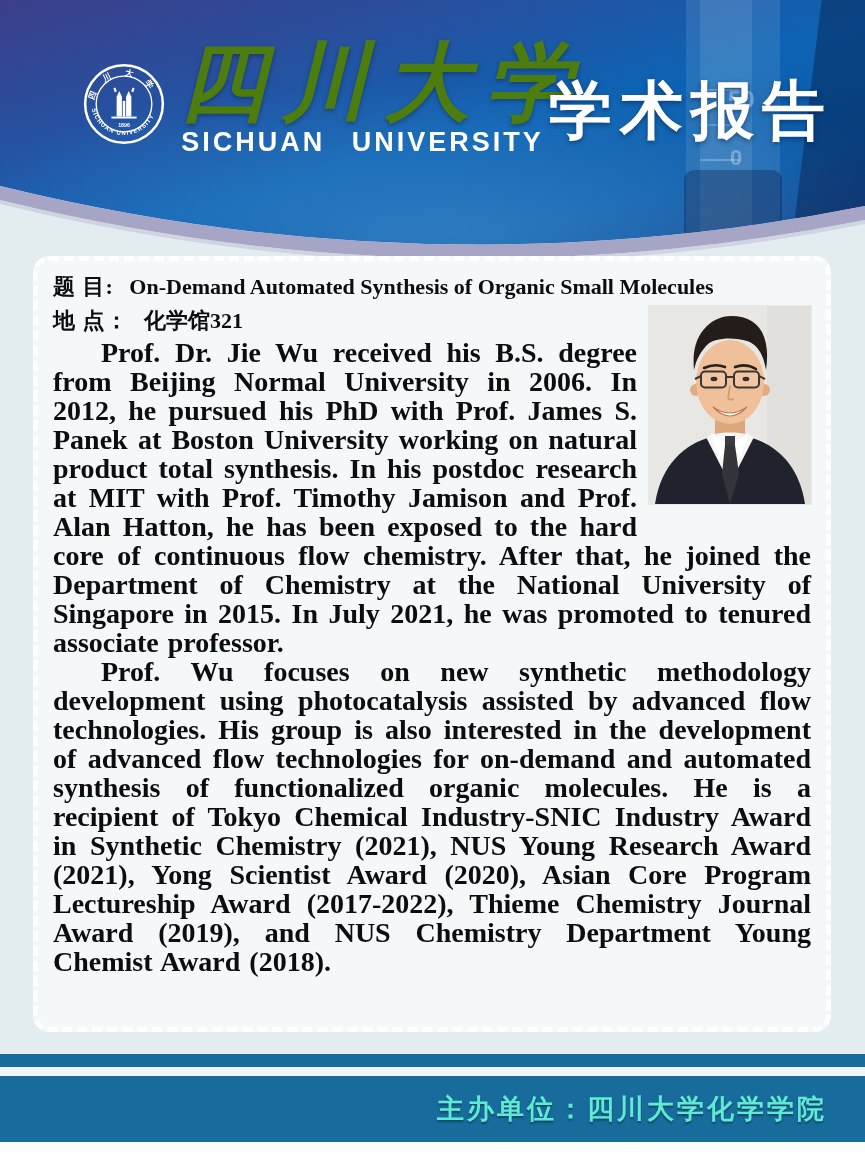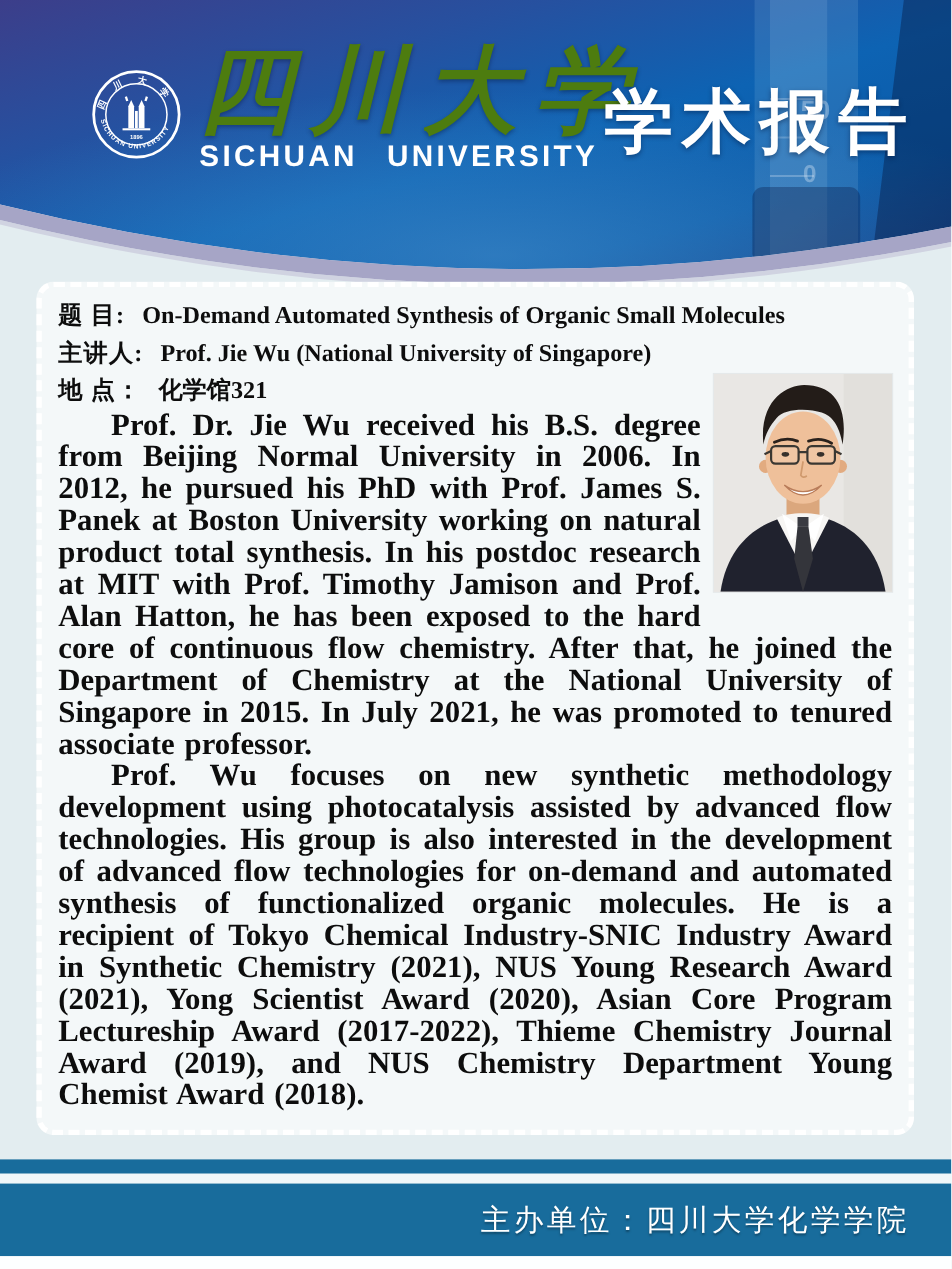--- a/index.html
+++ b/index.html
@@ -54,23 +54,23 @@
   .bio-p{
     margin:0;font-size:28px;line-height:29px;font-weight:bold;color:#0d0d0d;
     text-align:justify;text-indent:48px;word-spacing:2px;
   }
   .bio-p + .bio-p{}
   
   .stripe-thin{position:absolute;left:0;top:1054px;width:865px;height:13px;background:#186c9c;}
   .stripe-light{position:absolute;left:0;top:1067px;width:865px;height:9px;background:#eff7f9;}
   .footer-band{
     position:absolute;left:0;top:1076px;width:865px;height:66px;background:#186c9c;
-    color:#ffffff;text-align:right;line-height:66px;
+    color:#5eead4;text-align:right;line-height:66px;
     font-family:"Liberation Sans","DejaVu Sans",sans-serif;
-    font-size:27px;font-weight:normal;letter-spacing:3px;padding-right:38px;box-sizing:border-box;
+    font-size:27px;font-weight:bold;letter-spacing:3px;padding-right:38px;box-sizing:border-box;
     text-shadow:0 2px 2px rgba(0,0,0,.35);
   }
   .stripe-bottom{position:absolute;left:0;top:1142px;width:865px;height:12px;background:#fdffff;}
 </style>
 </head>
 <body>
 
 <div class="poster">
 
   <div class="header">
@@ -140,24 +140,20 @@
     <div class="uni-en">SICHUAN  UNIVERSITY</div>
     <div class="banner-title">学术报告</div>
   </div>
 
   <div class="card">
 
     <div class="info-row">
       <span class="info-label">题 目:</span>
       <span class="info-value">On-Demand Automated Synthesis of Organic Small Molecules</span>
     </div>
-    <div class="info-row">
-      <span class="info-label">主讲人:</span>
-      <span class="info-value">Prof. Jie Wu (National University of Singapore)</span>
-    </div>
 
     <div class="bio">
 
       <svg class="photo" viewBox="0 0 162 198">
         <rect x="0" y="0" width="162" height="198" fill="#e9e7e4"></rect>
         <rect x="118" y="0" width="44" height="198" fill="#dcdad6" opacity="0.55"></rect>
 
         <rect x="66" y="104" width="30" height="36" fill="#dba77d"></rect>
 
         <path d="M6,198 C12,158 36,138 62,131 L100,131 C126,138 150,158 156,198 Z" fill="#20222e"></path>

